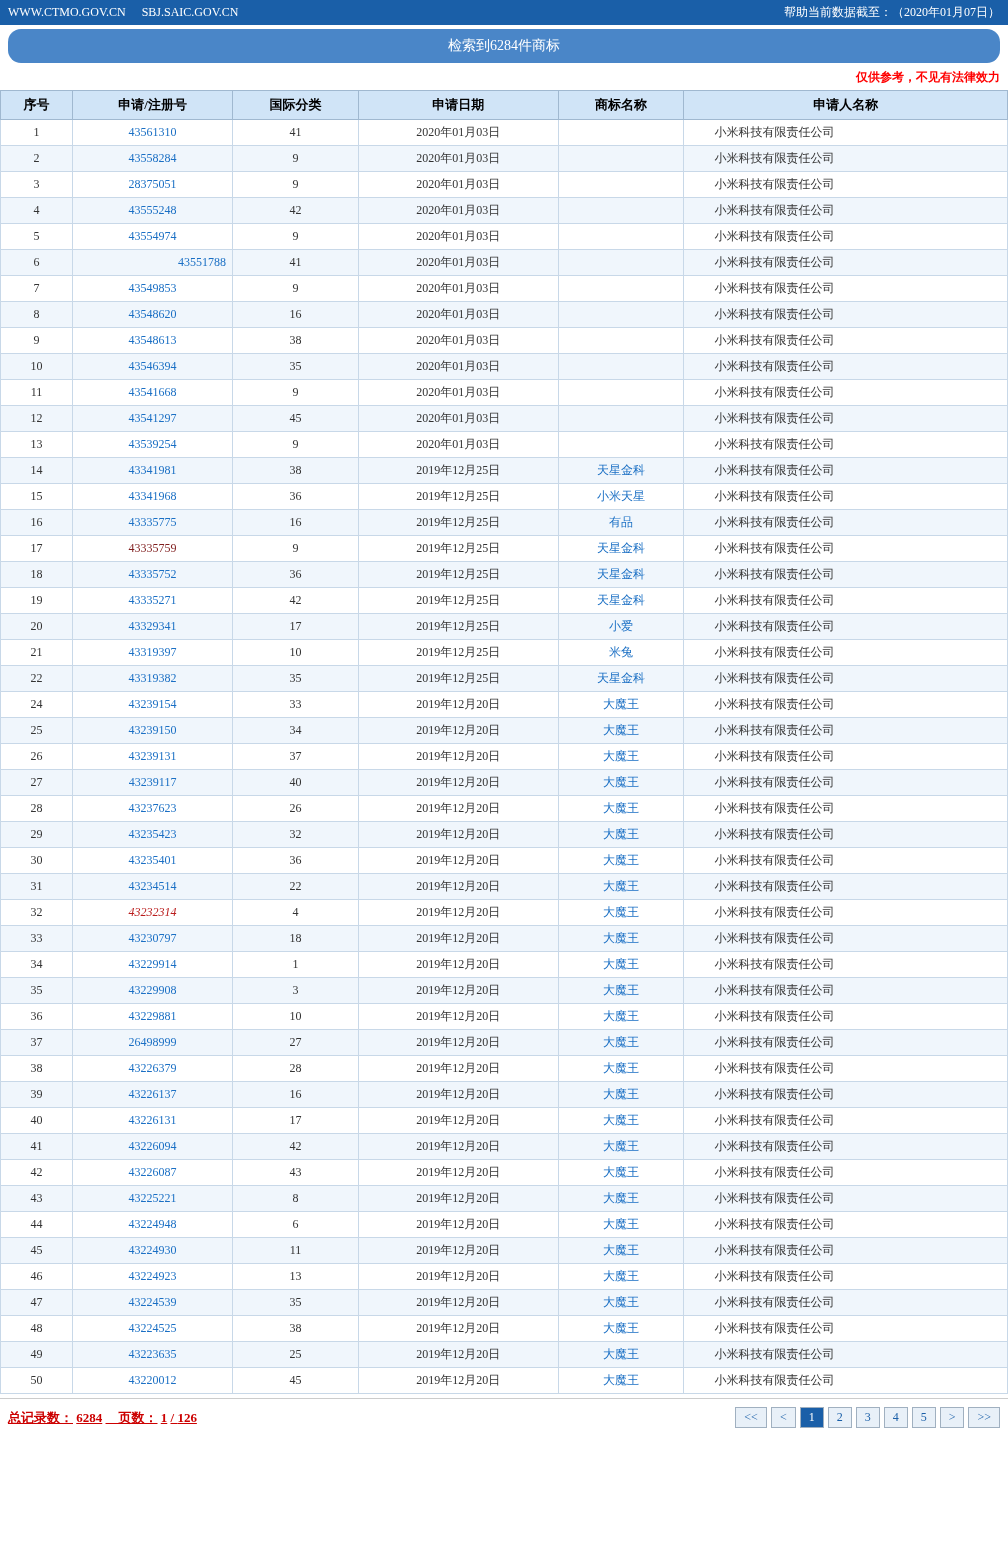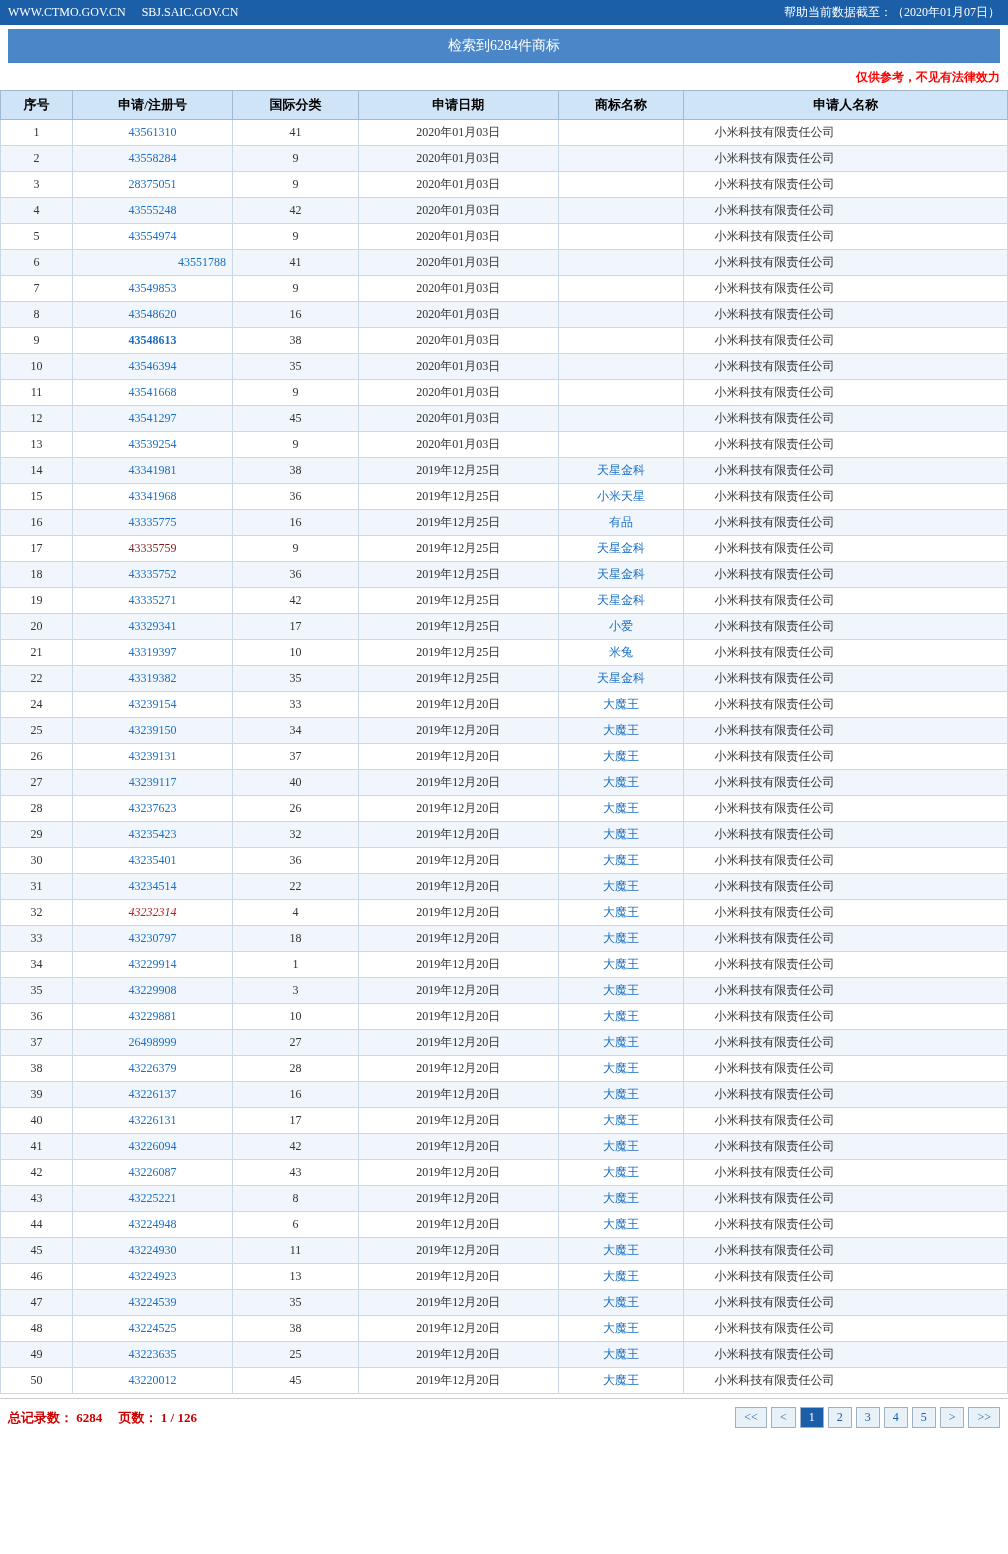--- a/index.html
+++ b/index.html
@@ -19,20 +19,21 @@
     .top-bar-right { display: flex; }
     
     
     .search-banner {
       background: #4a86c8;
       color: #fff;
       text-align: center;
       padding: 8px;
       font-size: 14px;
       margin: 4px 8px;
+      border-radius: 13px;
     }
     
     
     .disclaimer {
       color: #ff0000;
       text-align: right;
       padding: 2px 8px;
       font-size: 12px;
       font-weight: bold;
     }
@@ -79,21 +80,21 @@
     .pagination-bar {
       display: flex;
       justify-content: space-between;
       align-items: center;
       padding: 8px 8px;
       font-size: 13px;
       border-top: 1px solid #ccc;
       margin-top: 4px;
     }
     .pagination-bar .total-info { color: #000; }
-    .pagination-bar .total-info span { color: #cc0000; font-weight: bold; }
+    .pagination-bar .total-info span { color: #cc0000; font-weight: bold; text-decoration: underline; }
     .pagination-bar .pages { display: flex; gap: 4px; align-items: center; }
     .pagination-bar .page-btn {
       border: 1px solid #a0b0c0;
       background: #e8f0f8;
       padding: 2px 8px;
       cursor: pointer;
       color: #1a5fa8;
       font-size: 12px;
       min-width: 24px;
       text-align: center;
@@ -196,21 +197,21 @@
       <tr>
         <td class="num">8</td>
         <td class="link" style="color: rgb(26, 111, 196); cursor: pointer;">43548620</td>
         <td>16</td>
         <td>2020年01月03日</td>
         <td></td>
         <td class="applicant">小米科技有限责任公司</td>
       </tr>
       <tr>
         <td class="num">9</td>
-        <td class="link" style="color: rgb(26, 111, 196); cursor: pointer; font-weight: bold;">43548613</td>
+        <td class="link" style="color: rgb(26, 111, 196); cursor: pointer;">43548613</td>
         <td>38</td>
         <td>2020年01月03日</td>
         <td></td>
         <td class="applicant">小米科技有限责任公司</td>
       </tr>
       <tr>
         <td class="num">10</td>
         <td class="link" style="color: rgb(26, 111, 196); cursor: pointer;">43546394</td>
         <td>35</td>
         <td>2020年01月03日</td>

